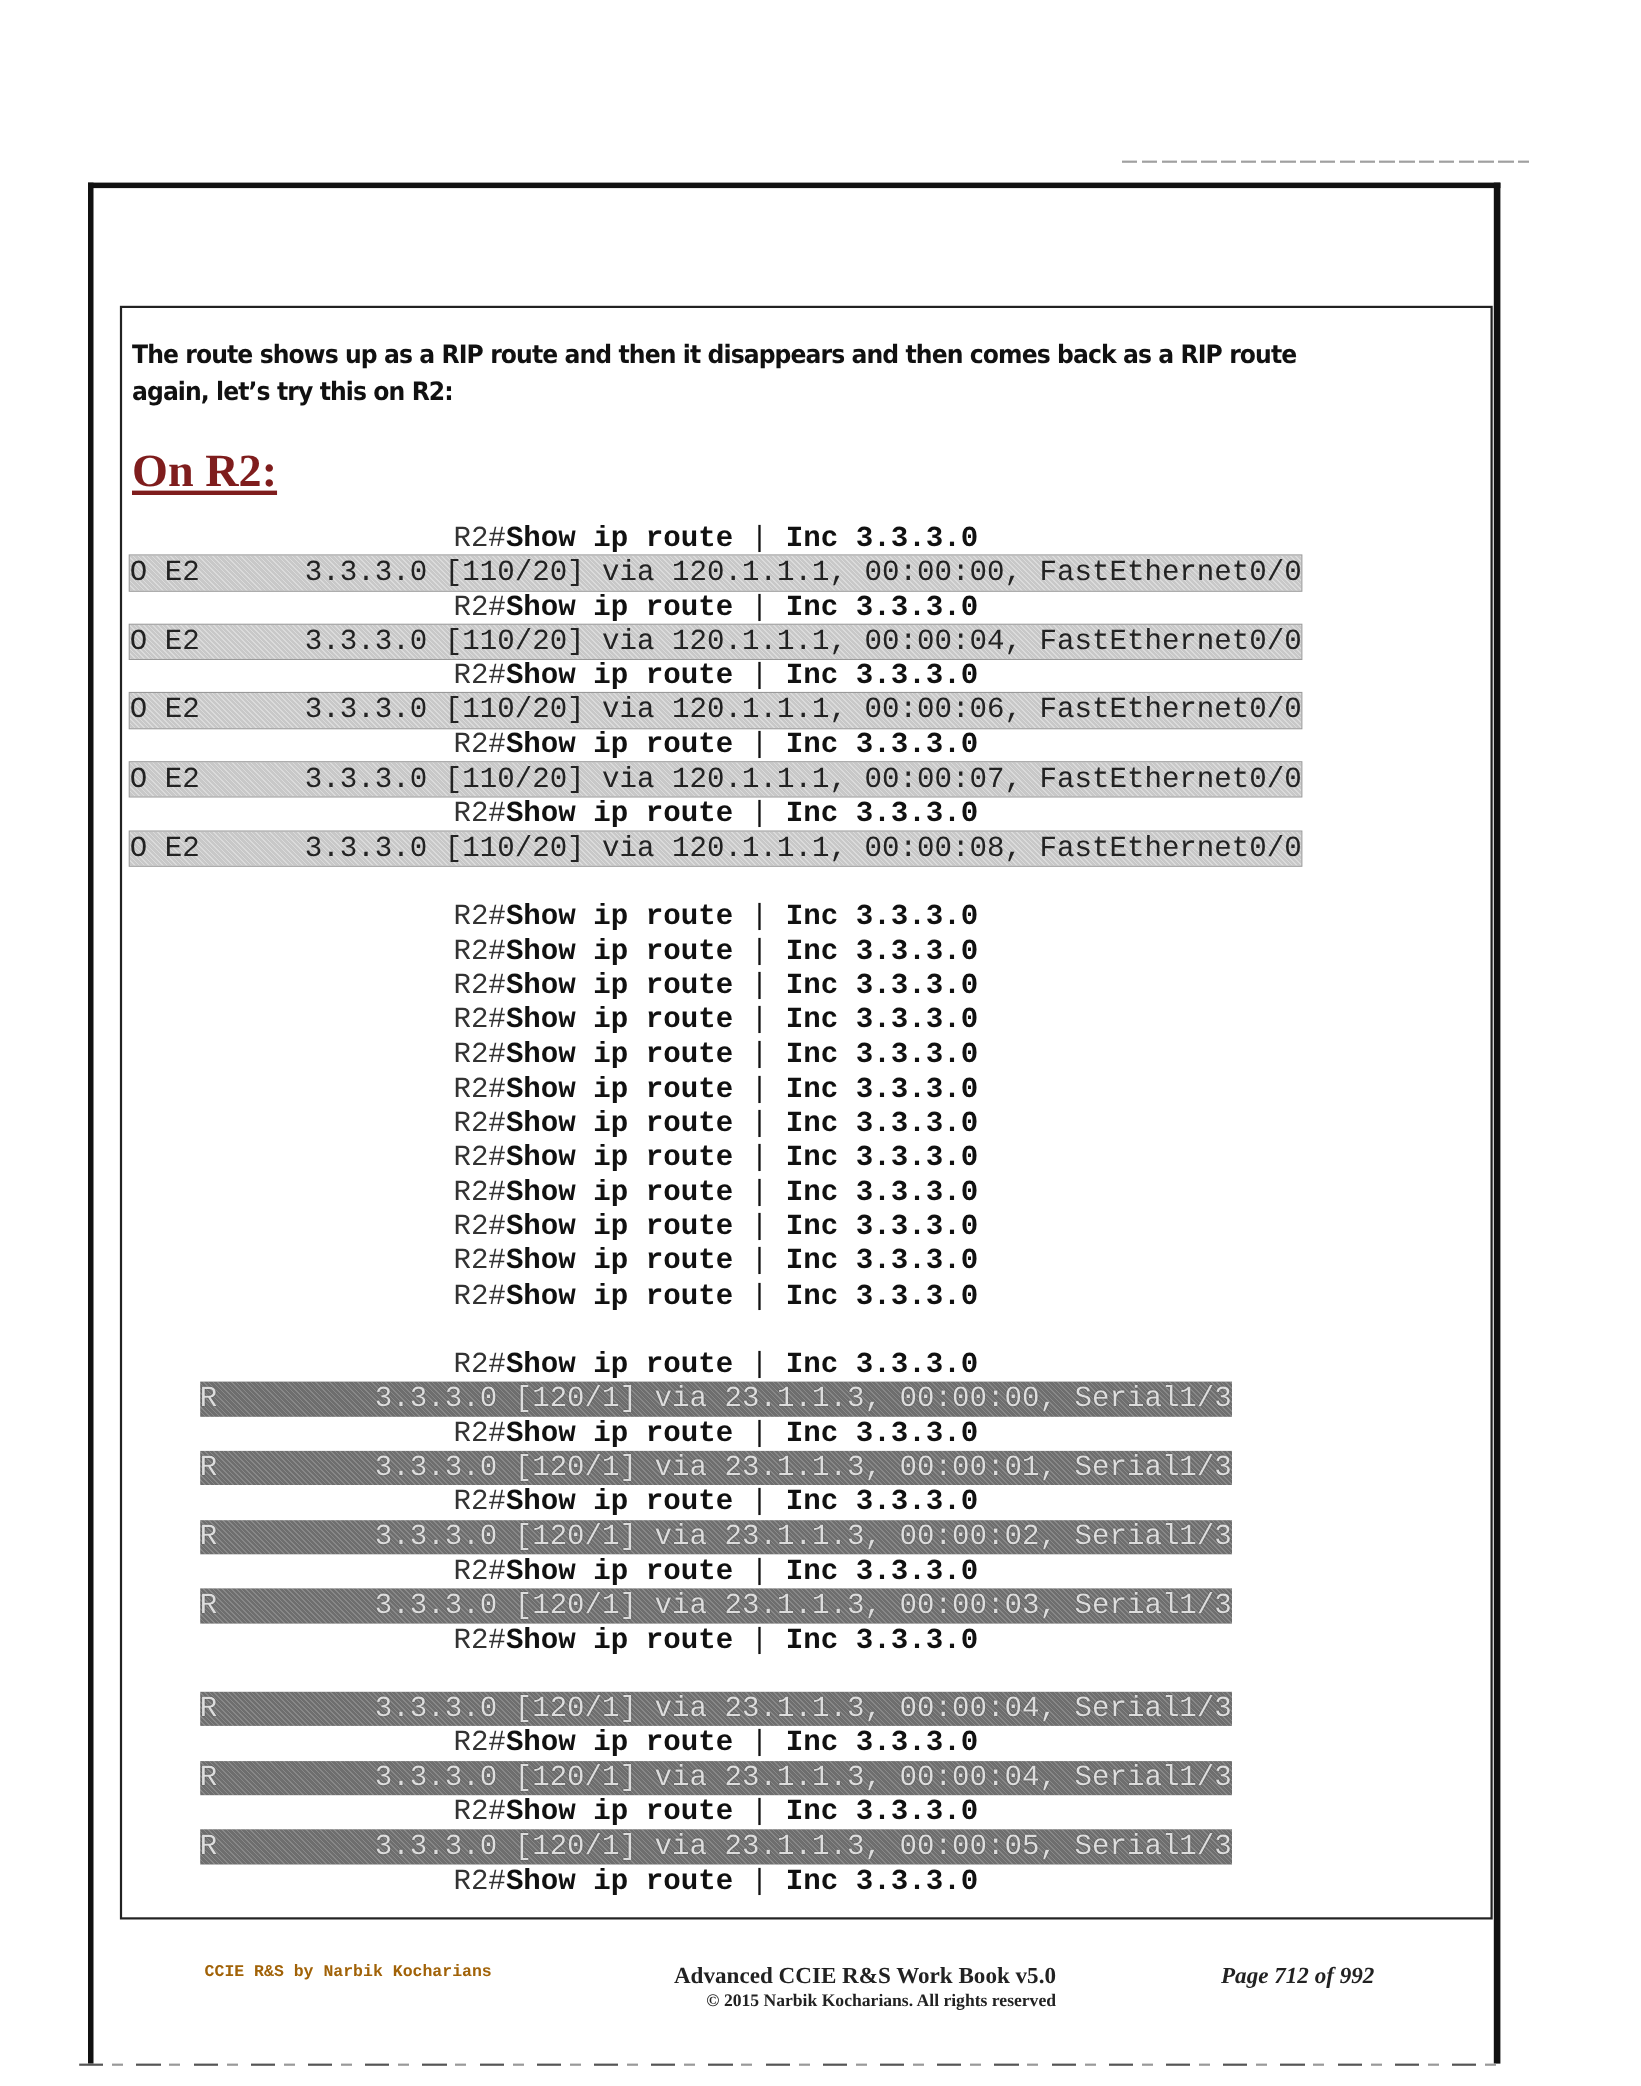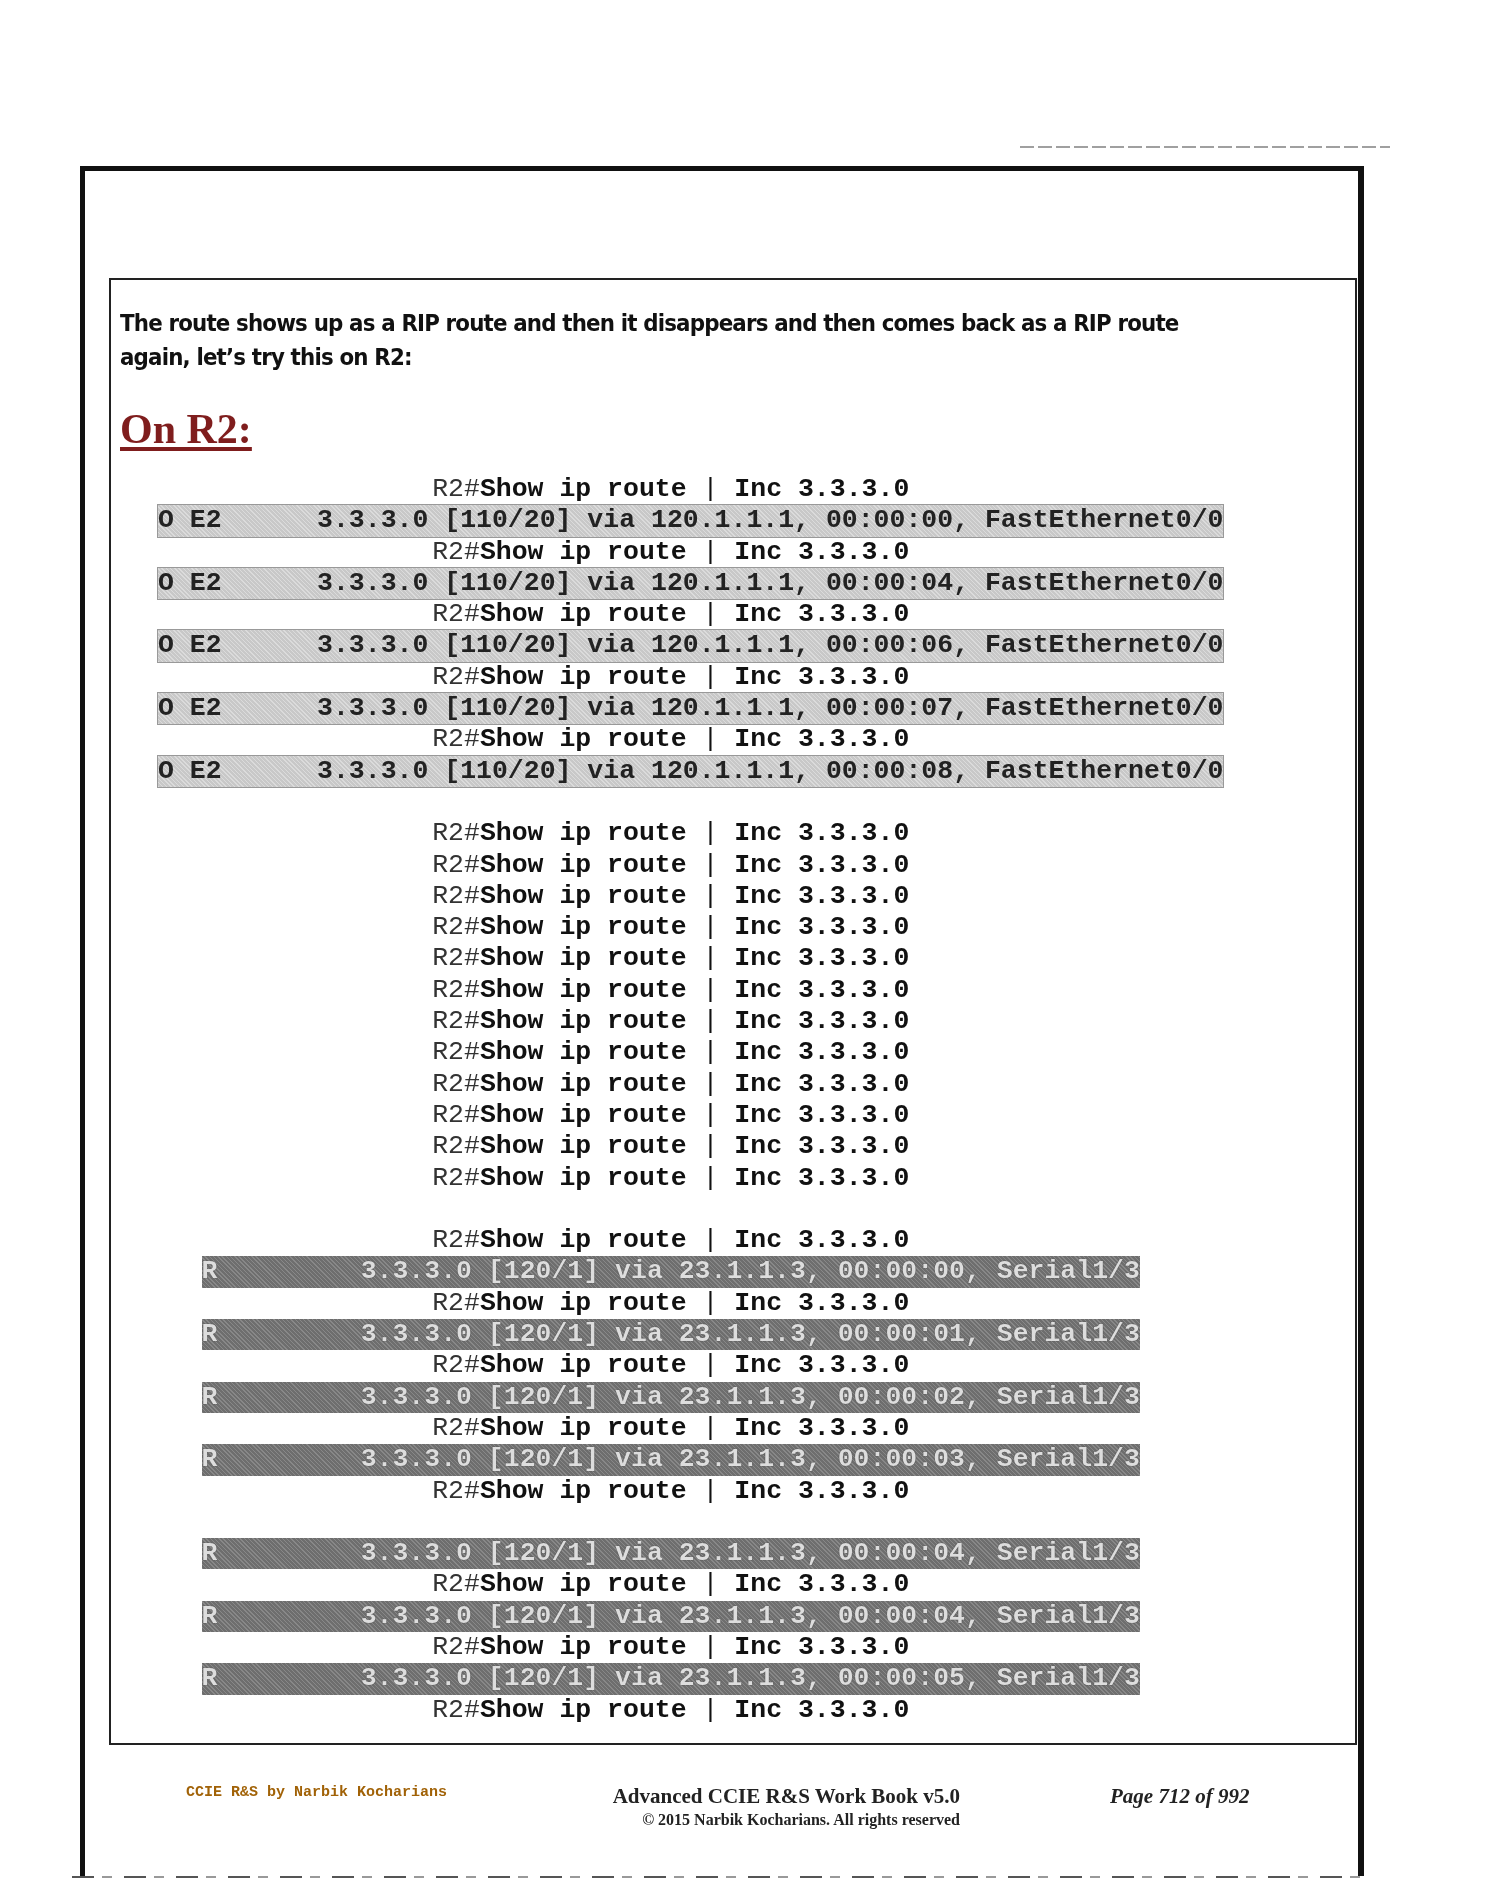--- a/index.html
+++ b/index.html
@@ -40,28 +40,27 @@
     position: absolute; left: 118px; top: 474px;
     font-family: "Liberation Mono", monospace; font-size: 26.5px; line-height: 31.3px;
     white-space: pre; color: #111;
   }
   .code .line { height: 31.3px; text-align: center; }
   .code .cmd .prompt { font-weight: normal; color: #333; }
   .code .cmd .body { font-weight: bold; }
   .code .cmd .filter { font-weight: normal; }
   .code .cmd .filter-b { font-weight: bold; }
   .code .out-ospf {
-    display: inline-block; font-weight: bold; color: #222;
+    display: inline-block; font-weight: normal; color: #222;
     background-color: #c8c8c8;
     background-image: repeating-linear-gradient(45deg, rgba(255,255,255,0.35) 0 1px, transparent 1px 3px);
     outline: 1px solid #999;
-    margin-left: 40px;
   }
   .code .out-rip {
-    display: inline-block; font-weight: bold; color: #ddd;
+    display: inline-block; font-weight: normal; color: #ddd;
     background-color: #6e6e6e;
     background-image: repeating-linear-gradient(45deg, rgba(255,255,255,0.18) 0 1px, transparent 1px 3px);
     text-shadow: 0 0 1px #222;
   }
   .code .blank { height: 31.3px; }
   .footer-left {
     position: absolute; left: 186px; top: 1784px;
     font-family: Liberation Mono, monospace; font-weight: bold; font-size: 15px; color: #a16207;
   }
   .footer-center {

